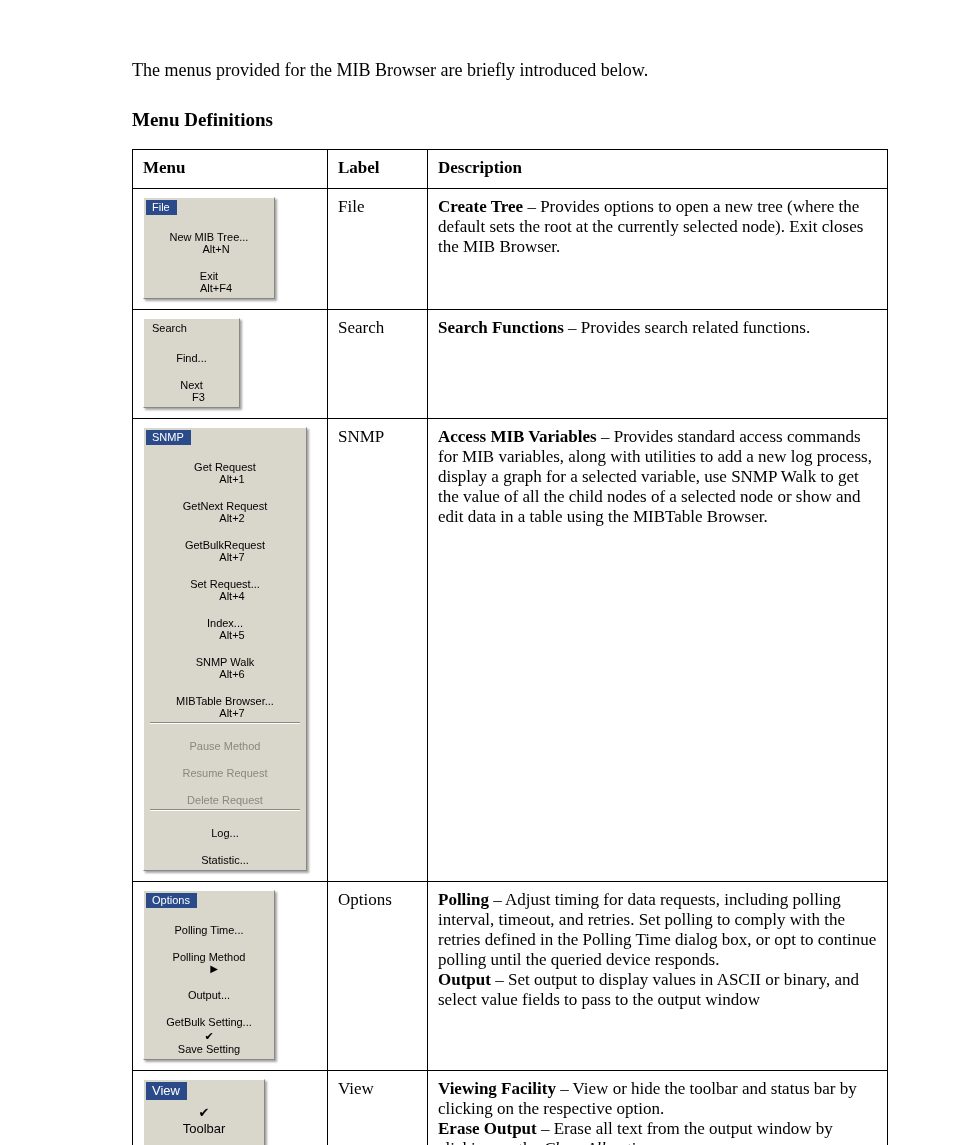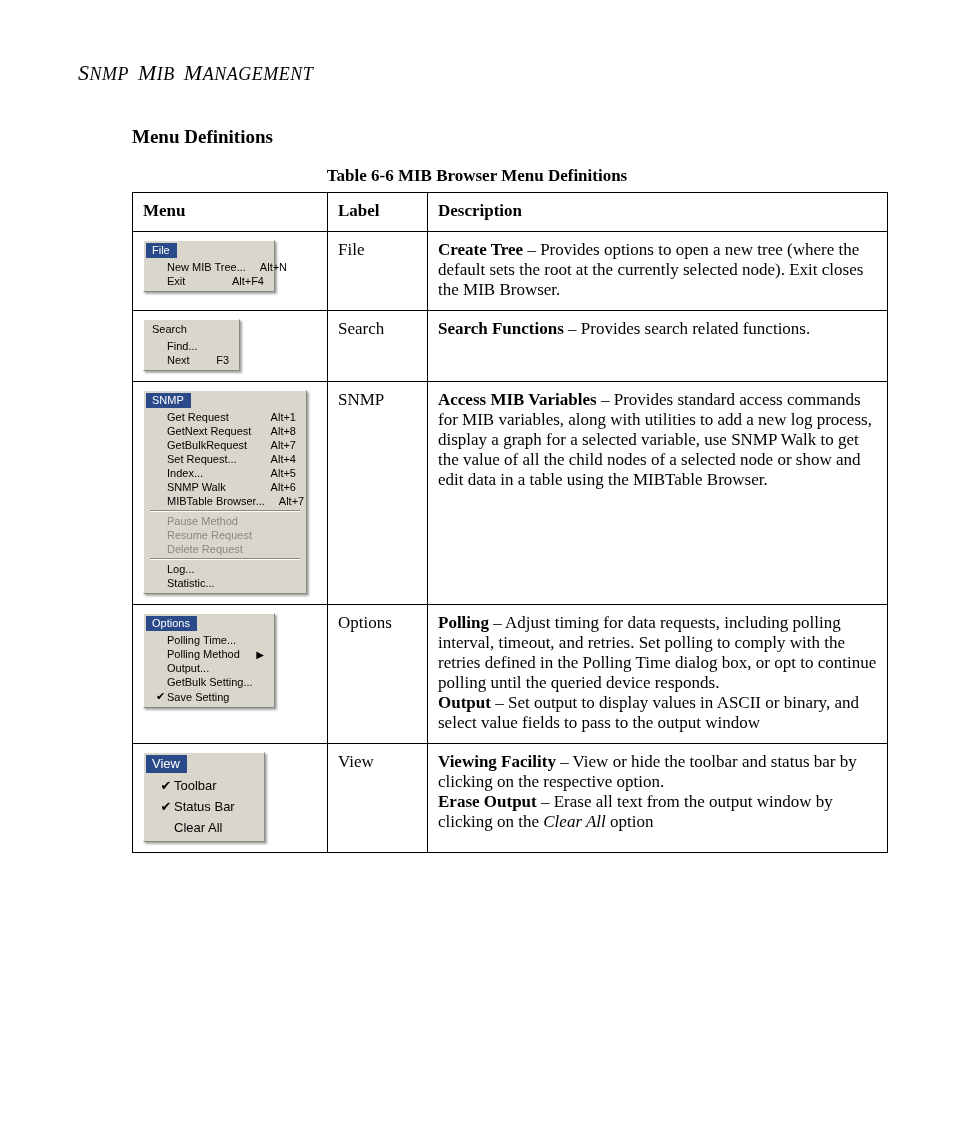--- a/index.html
+++ b/index.html
@@ -100,20 +100,21 @@
     color: #000;
   }
   .menu .items {
     padding: 2px 4px 3px 4px;
   }
   .menu .row {
     display: flex;
     align-items: center;
     padding: 1px 6px 1px 6px;
     white-space: nowrap;
+    flex-direction: column;
   }
   .menu .row .mark {
     width: 13px;
     flex: 0 0 13px;
     text-align: center;
   }
   .menu .row .lbl   { flex: 1 1 auto; }
   .menu .row .accel { flex: 0 0 auto; padding-left: 14px; color:#000; }
   .menu .row .sub   { flex: 0 0 auto; padding-left: 10px; font-size:10px; }
   .menu .sep {
@@ -130,30 +131,25 @@
   .menu.big .row .mark { width: 16px; flex-basis:16px; }
 
   .desc-bold { font-weight: bold; }
   .desc-ital { font-style: italic; }
 </style>
 </head>
 <body>
 
 <div class="page">
 
-  <div class="running-head">
-    <span class="run-lg">S</span><span class="sc">NMP</span>
-    <span class="run-lg" style="margin-left:4px;">M</span><span class="sc">IB</span>
-    <span class="run-lg" style="margin-left:4px;">M</span><span class="sc">ANAGEMENT</span>
-  </div>
-
+
+  <p class="lead">The menus provided for the MIB Browser are briefly introduced below.</p>
 
   <h2 class="h3">Menu Definitions</h2>
 
-  <div class="table-caption">Table 6-6  MIB Browser Menu Definitions</div>
 
   <table class="defs">
     <colgroup>
         <col class="c1">
         <col class="c2">
         <col class="c3">
       </colgroup>
     <thead>
       <tr>
         <th>Menu</th>
@@ -217,21 +213,21 @@
             <span class="title">SNMP</span>
             <div class="items">
               <div class="row">
                   <span class="mark"></span>
                   <span class="lbl">Get Request</span>
                   <span class="accel">Alt+1</span>
                 </div>
               <div class="row">
                   <span class="mark"></span>
                   <span class="lbl">GetNext Request</span>
-                  <span class="accel">Alt+8</span>
+                  <span class="accel">Alt+2</span>
                 </div>
               <div class="row">
                   <span class="mark"></span>
                   <span class="lbl">GetBulkRequest</span>
                   <span class="accel">Alt+7</span>
                 </div>
               <div class="row">
                   <span class="mark"></span>
                   <span class="lbl">Set Request...</span>
                   <span class="accel">Alt+4</span>

